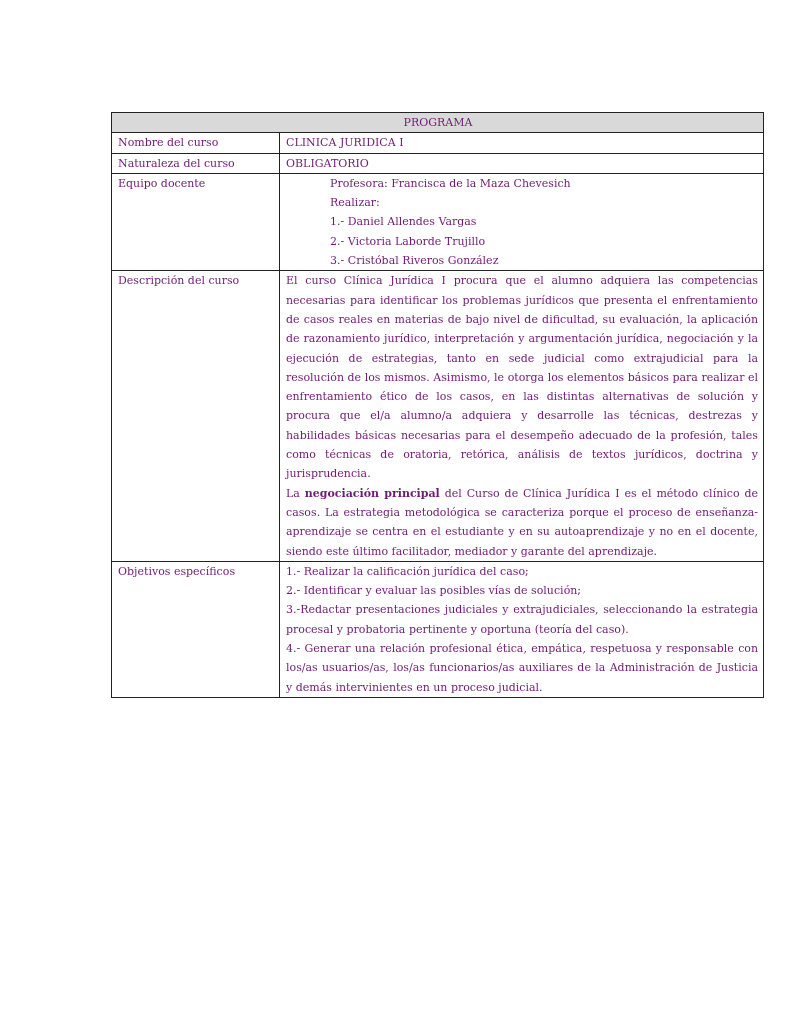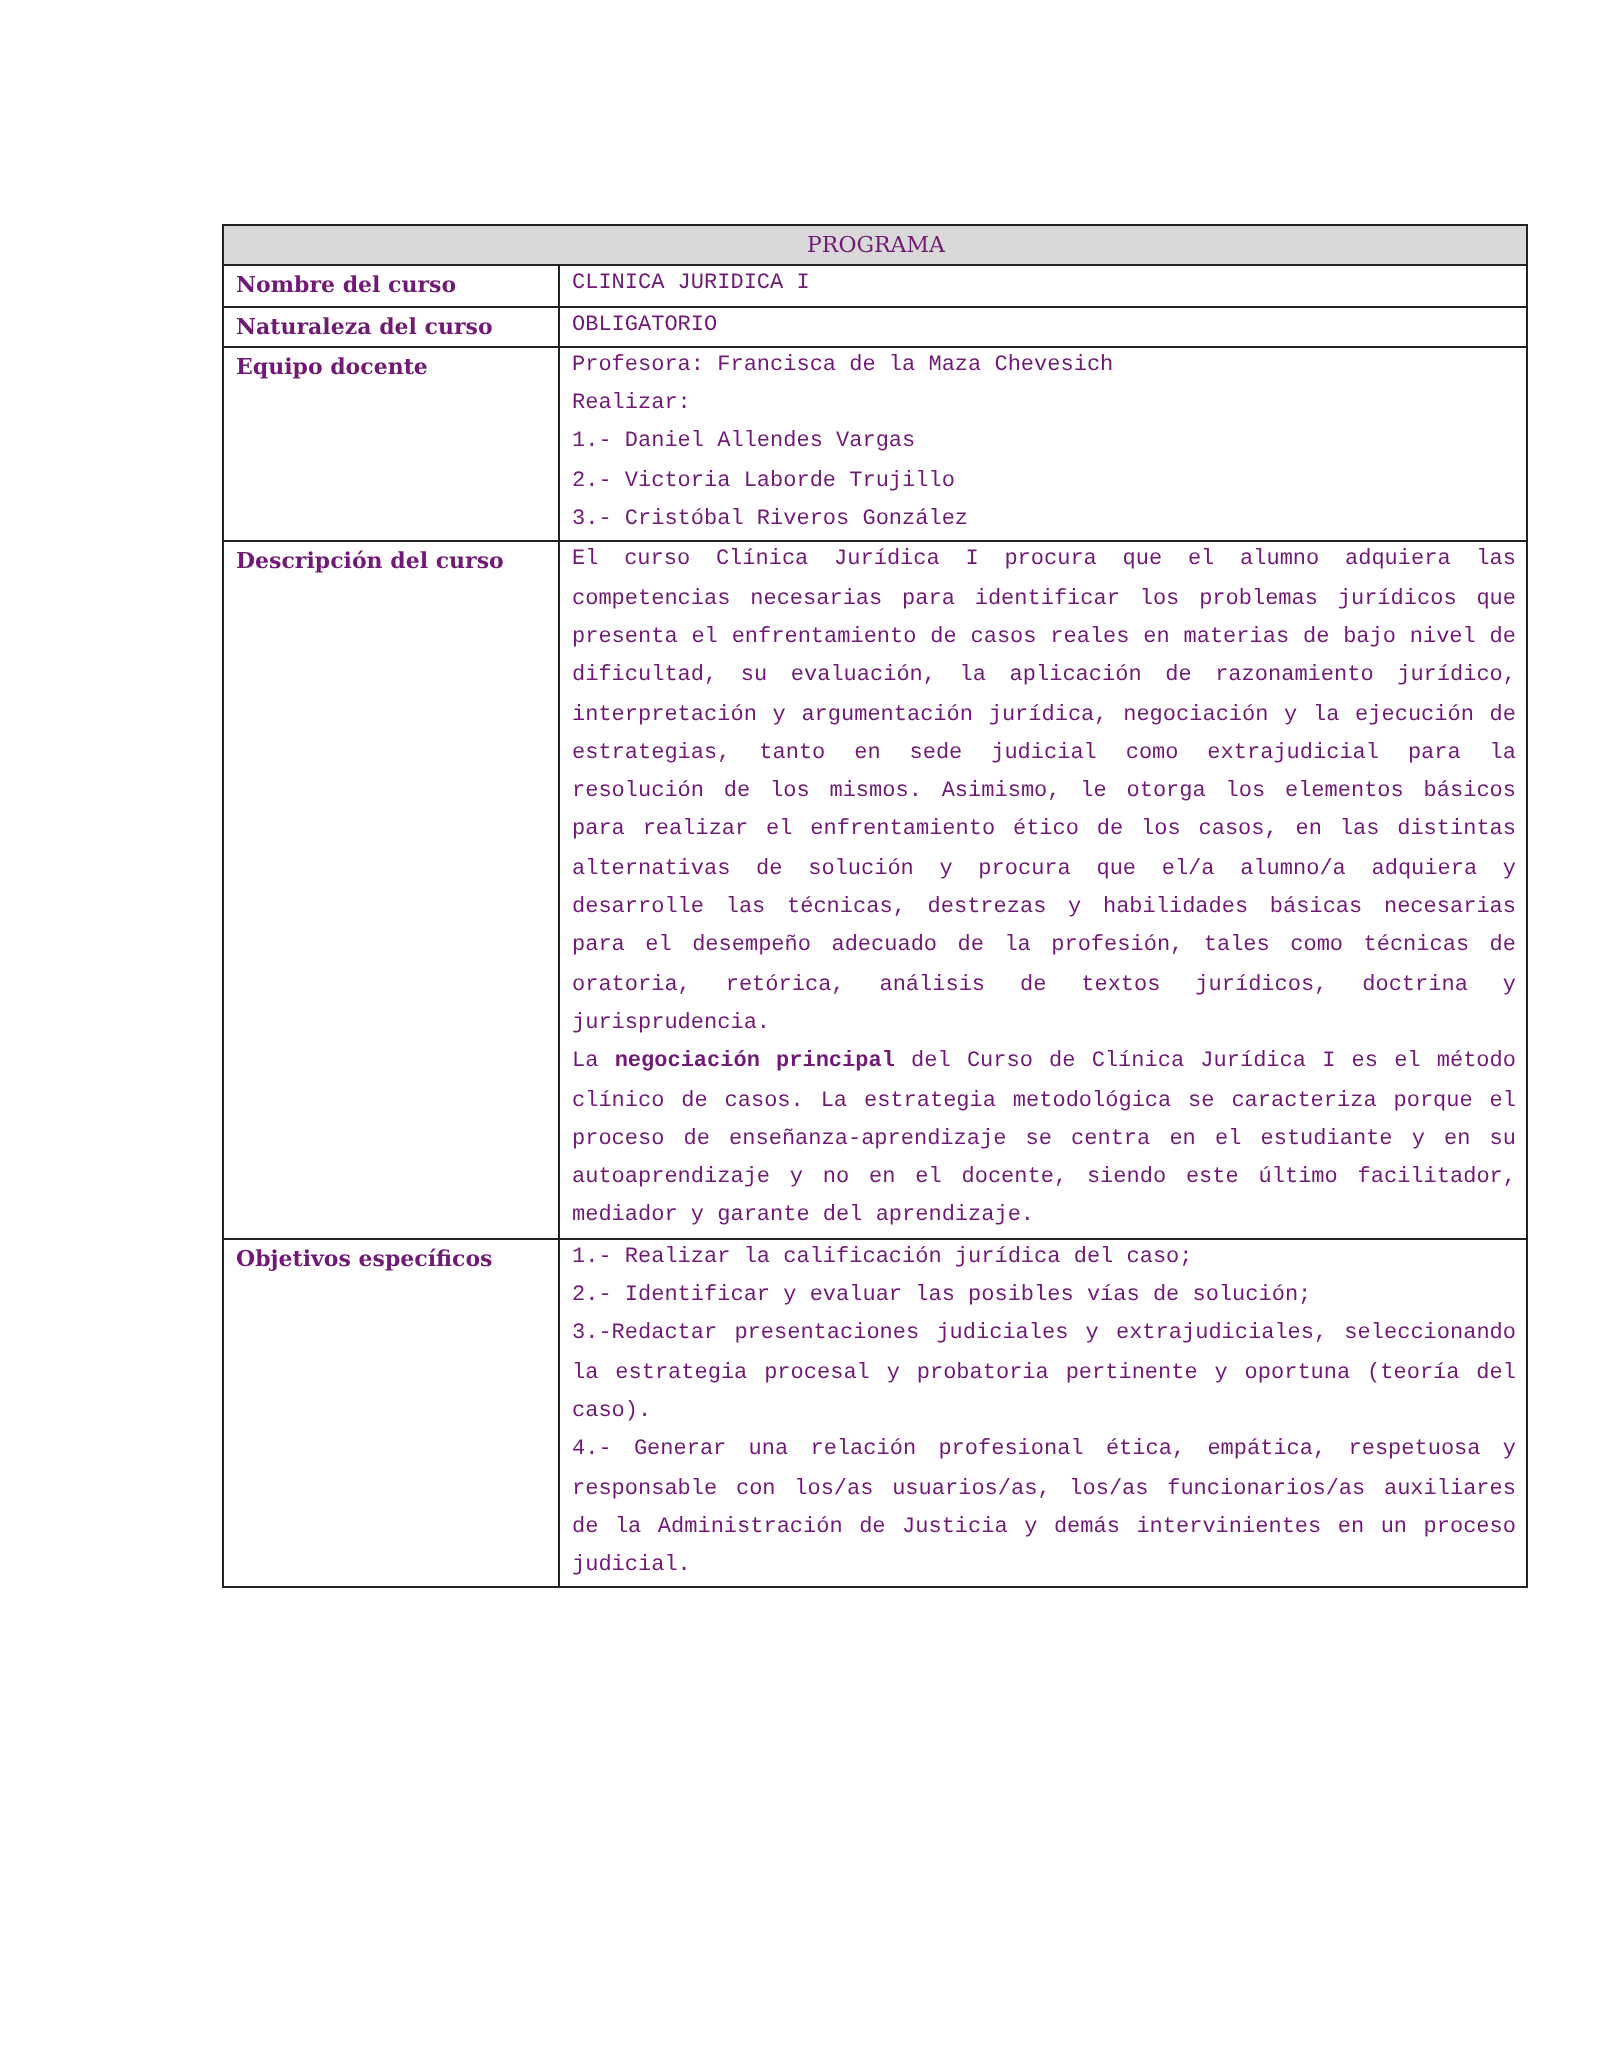--- a/index.html
+++ b/index.html
@@ -14,23 +14,23 @@
       font-size: 11px; color: #701a75; line-height: 19.3px;
     }
     table.programa td {
       border: 1.3px solid #222;
       vertical-align: top;
       padding: 0 5px 0 6px;
     }
     td.header {
       background: #d9d9d9; text-align: center; padding: 0;
     }
-    td.label { width: 156px; font-weight: bold; }
-    td.value { text-align: justify; font-family: Liberation Mono, monospace; }
-    .line { display: block; }
+    td.label { width: 156px; font-weight: normal; }
+    td.value { text-align: justify; }
+    .line { display: block; margin-left: 44px; }
     .para { display: block; text-align: justify; }
     b { font-weight: bold; }
   </style>
 </head>
 <body>
 
 <div class="page">
   <table class="programa">
     <tbody>
         <tr>

